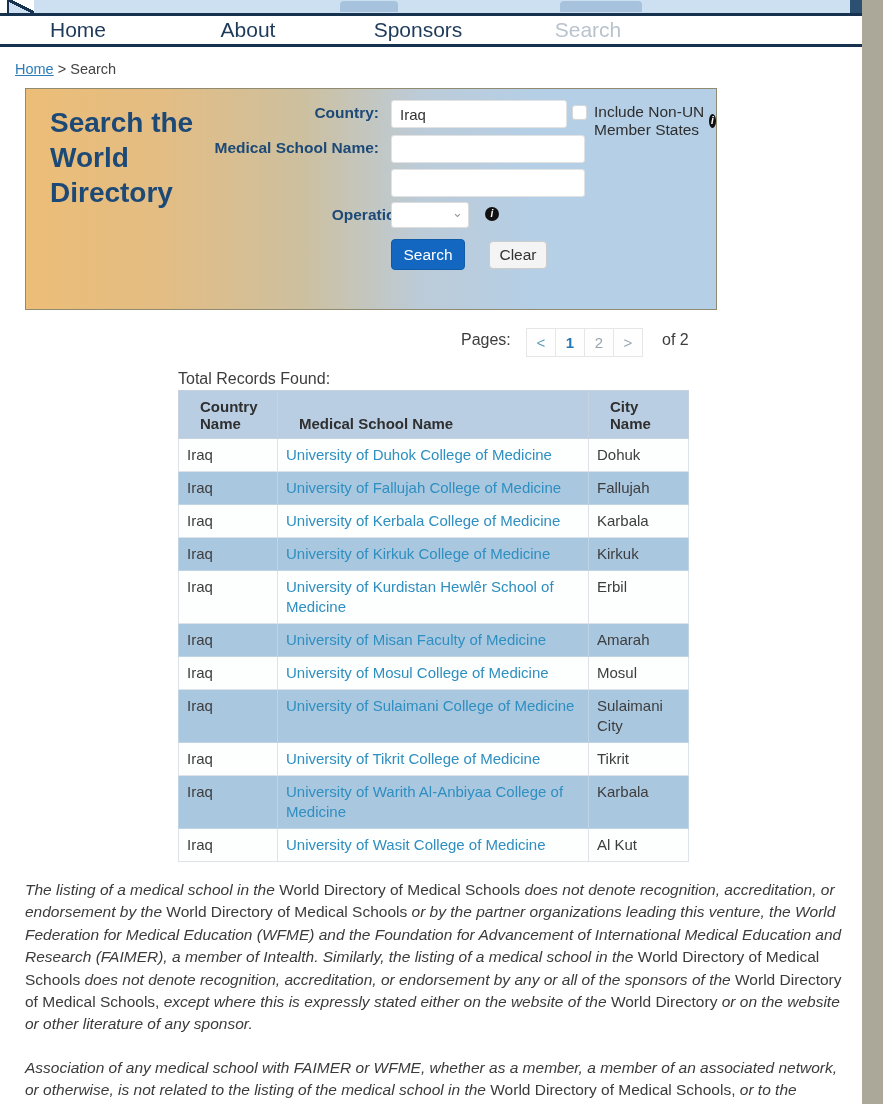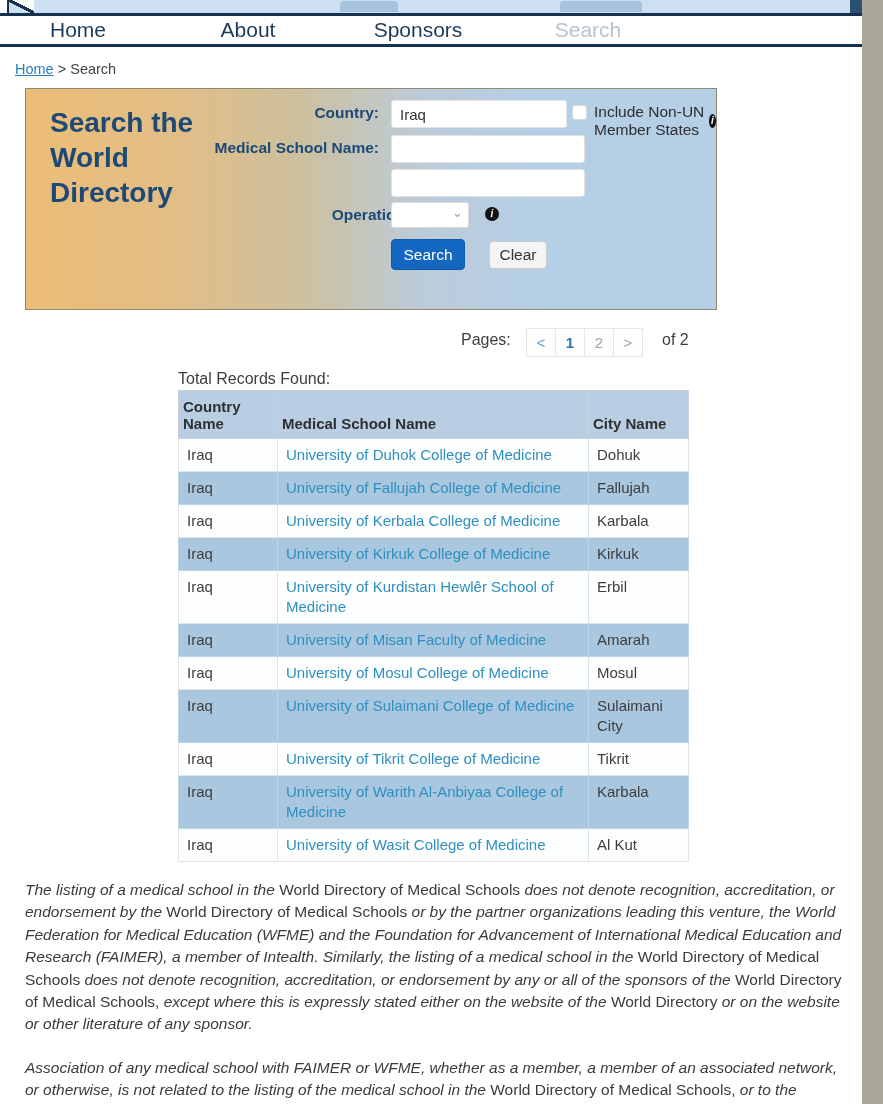--- a/index.html
+++ b/index.html
@@ -67,21 +67,21 @@
   .pg { width:30px; height:29px; background:#fefefe; border:1px solid #e6e6e6; margin-left:-1px;
      display:flex; align-items:center; justify-content:center; font-size:15px; cursor:pointer; }
   .pg.prev { color:#5e9ab8; } .pg.cur { color:#2679b3; font-weight:bold; }
   .pg.other { color:#9aa4ad; } .pg.next { color:#9aa4ad; }
   .of-label { position:absolute; left:484px; top:3px; font-size:16px; color:#3d3d3d; }
 
   
   table.results { position:absolute; left:178px; top:390px; width:510px; border-collapse:collapse;
      table-layout:fixed; font-size:15px; }
   table.results th { background:#b9cee3; color:#2f2f2f; font-weight:bold; text-align:left;
-     padding:6px 4px; vertical-align:bottom; height:48px; border:1px solid #c6d3de; }
+     padding:6px 21px; vertical-align:bottom; height:48px; border:1px solid #c6d3de; }
   table.results td { padding:6px 8px; border:1px solid #dde3e8; color:#3d3d3d; vertical-align:top;
      line-height:20px; background:#fdfefe; }
   table.results tr.shade td { background:#aac7e0; border-color:#bfd4e4; }
   .school-link { color:#2e8fc0; cursor:pointer; }
 
   
   .disclaimer { position:absolute; left:25px; top:872px; width:818px; }
   .disclaimer p { font-style:italic; font-size:15.5px; line-height:22.4px; color:#3b3b3b; margin:7px 0 21px 0; }
   .disclaimer .up { font-style:normal; }
 </style>

